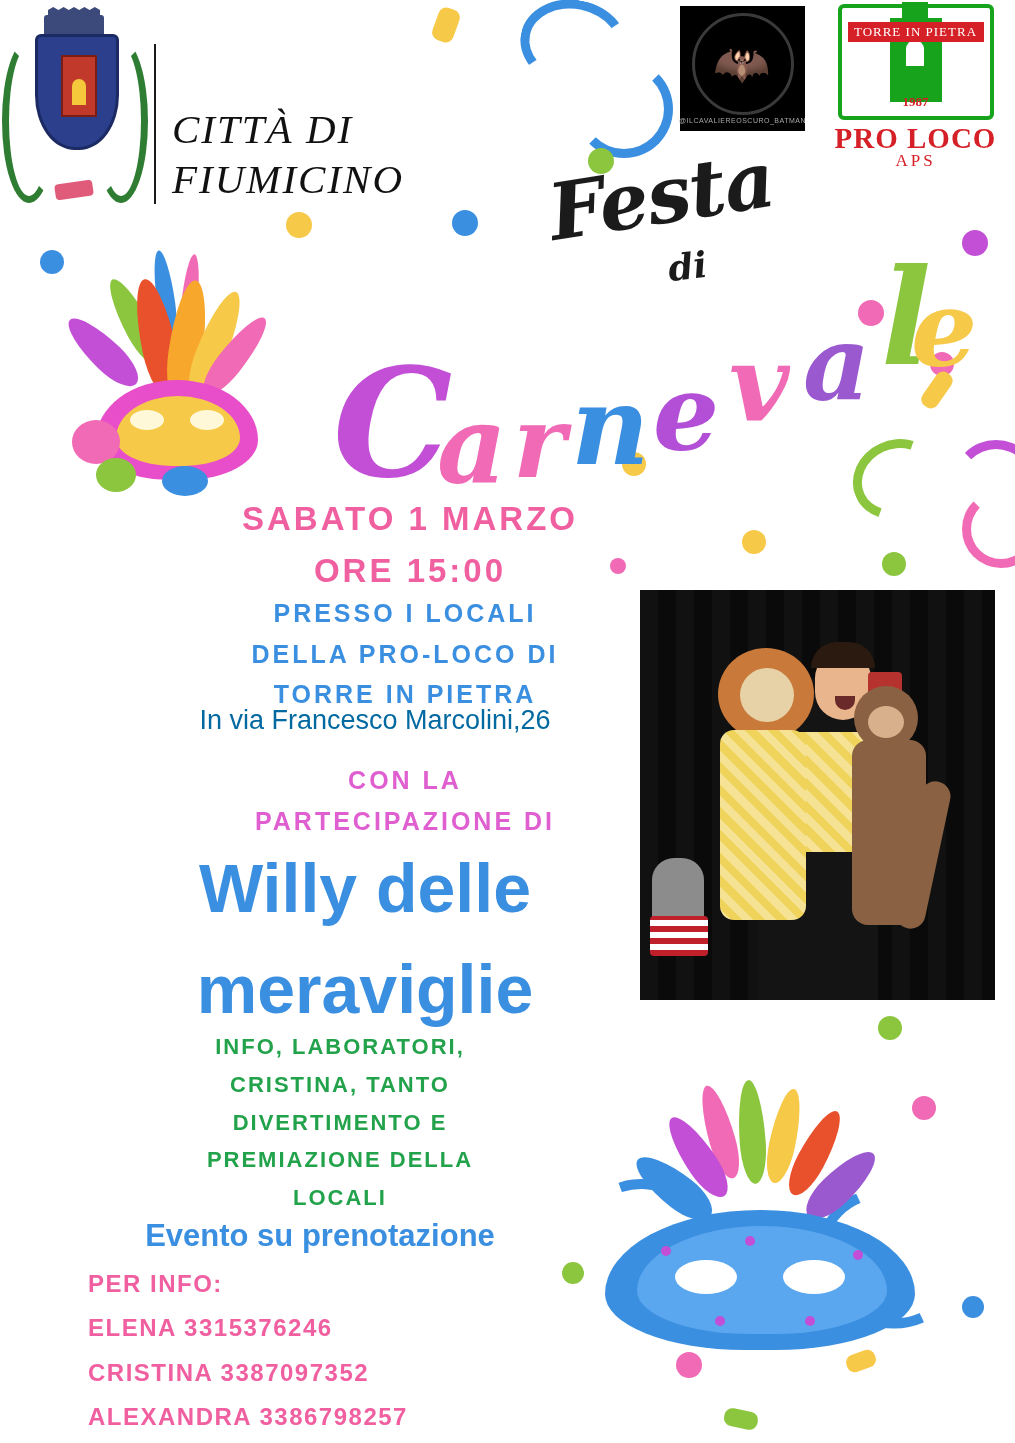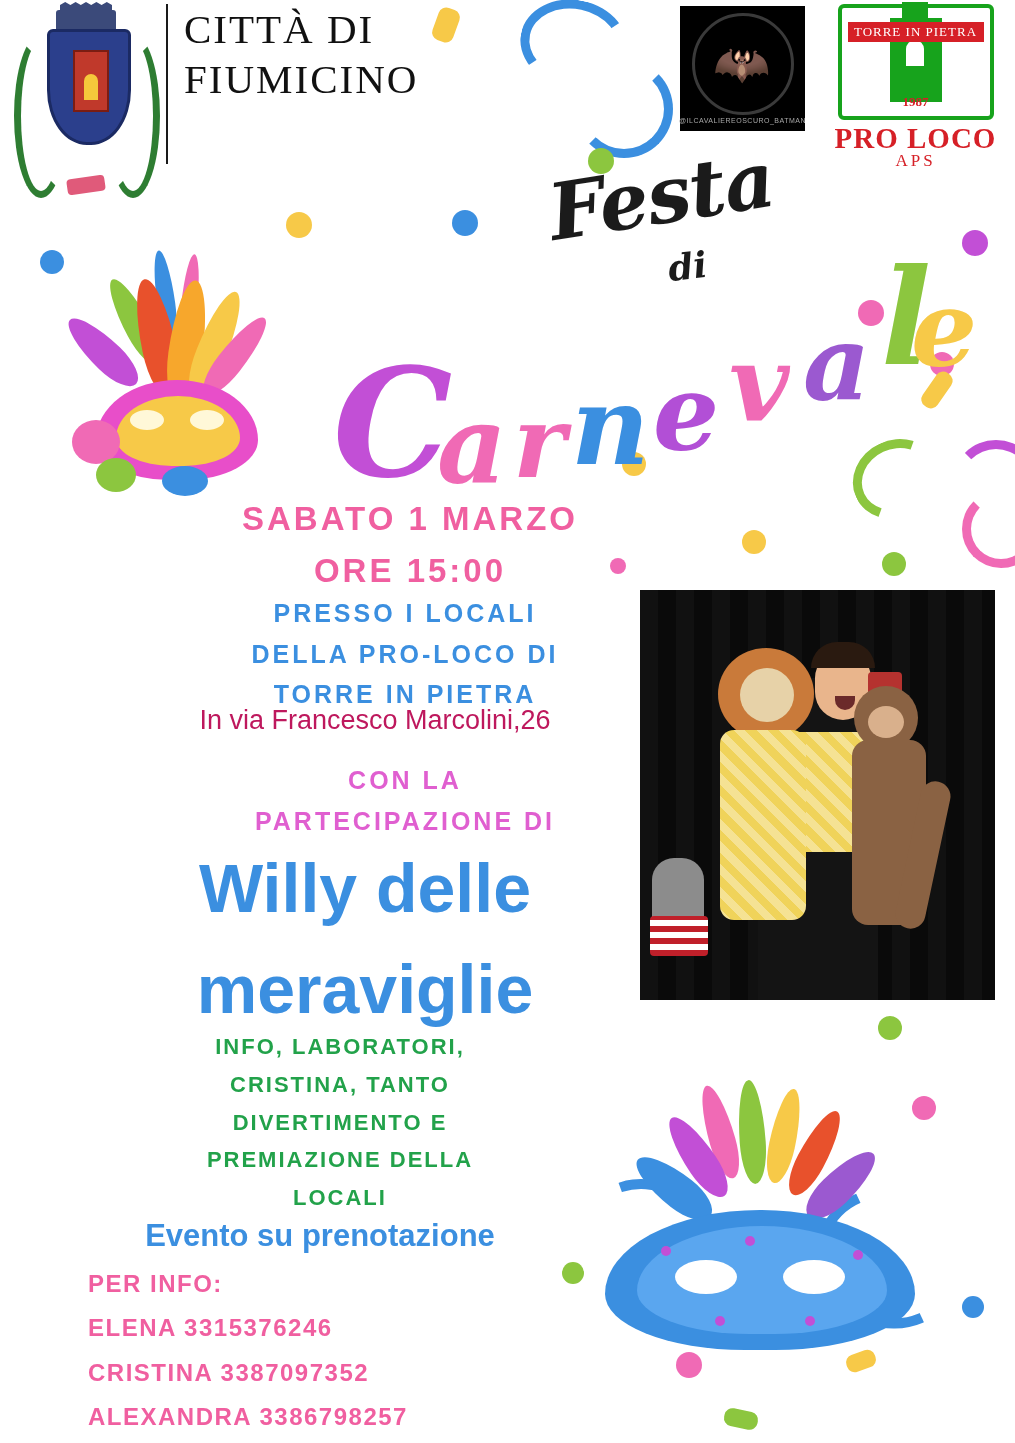--- a/index.html
+++ b/index.html
@@ -26,24 +26,25 @@
   .dot { border-radius: 50%; }
   .streamer {
     border: 9px solid transparent;
     border-radius: 50%;
     background: transparent;
   }
 
   
   .logo-citta {
     position: absolute;
-    left: 12px; top: 4px;
+    left: 0; top: 4px;
     width: 420px; height: 200px;
     display: flex;
-    align-items: flex-start;
+    align-items: flex-end;
+    font-style: italic;
   }
   .crest {
     width: 150px; height: 195px;
     position: relative;
     flex: none;
   }
   .crest-shield {
     position: absolute;
     left: 35px; top: 25px;
     width: 78px; height: 110px;
@@ -288,21 +289,21 @@
     letter-spacing: 3px;
     line-height: 1.62;
     color: #3b8fe0;
   }
   .t-via {
     position: absolute;
     left: 95px; top: 705px;
     width: 560px;
     text-align: center;
     font-size: 27px;
-    color: #be185d;
+    color: #0369a1;
   }
   .t-conla {
     position: absolute;
     left: 190px; top: 760px;
     width: 430px;
     text-align: center;
     font-size: 25px;
     font-weight: bold;
     letter-spacing: 3px;
     line-height: 1.62;

